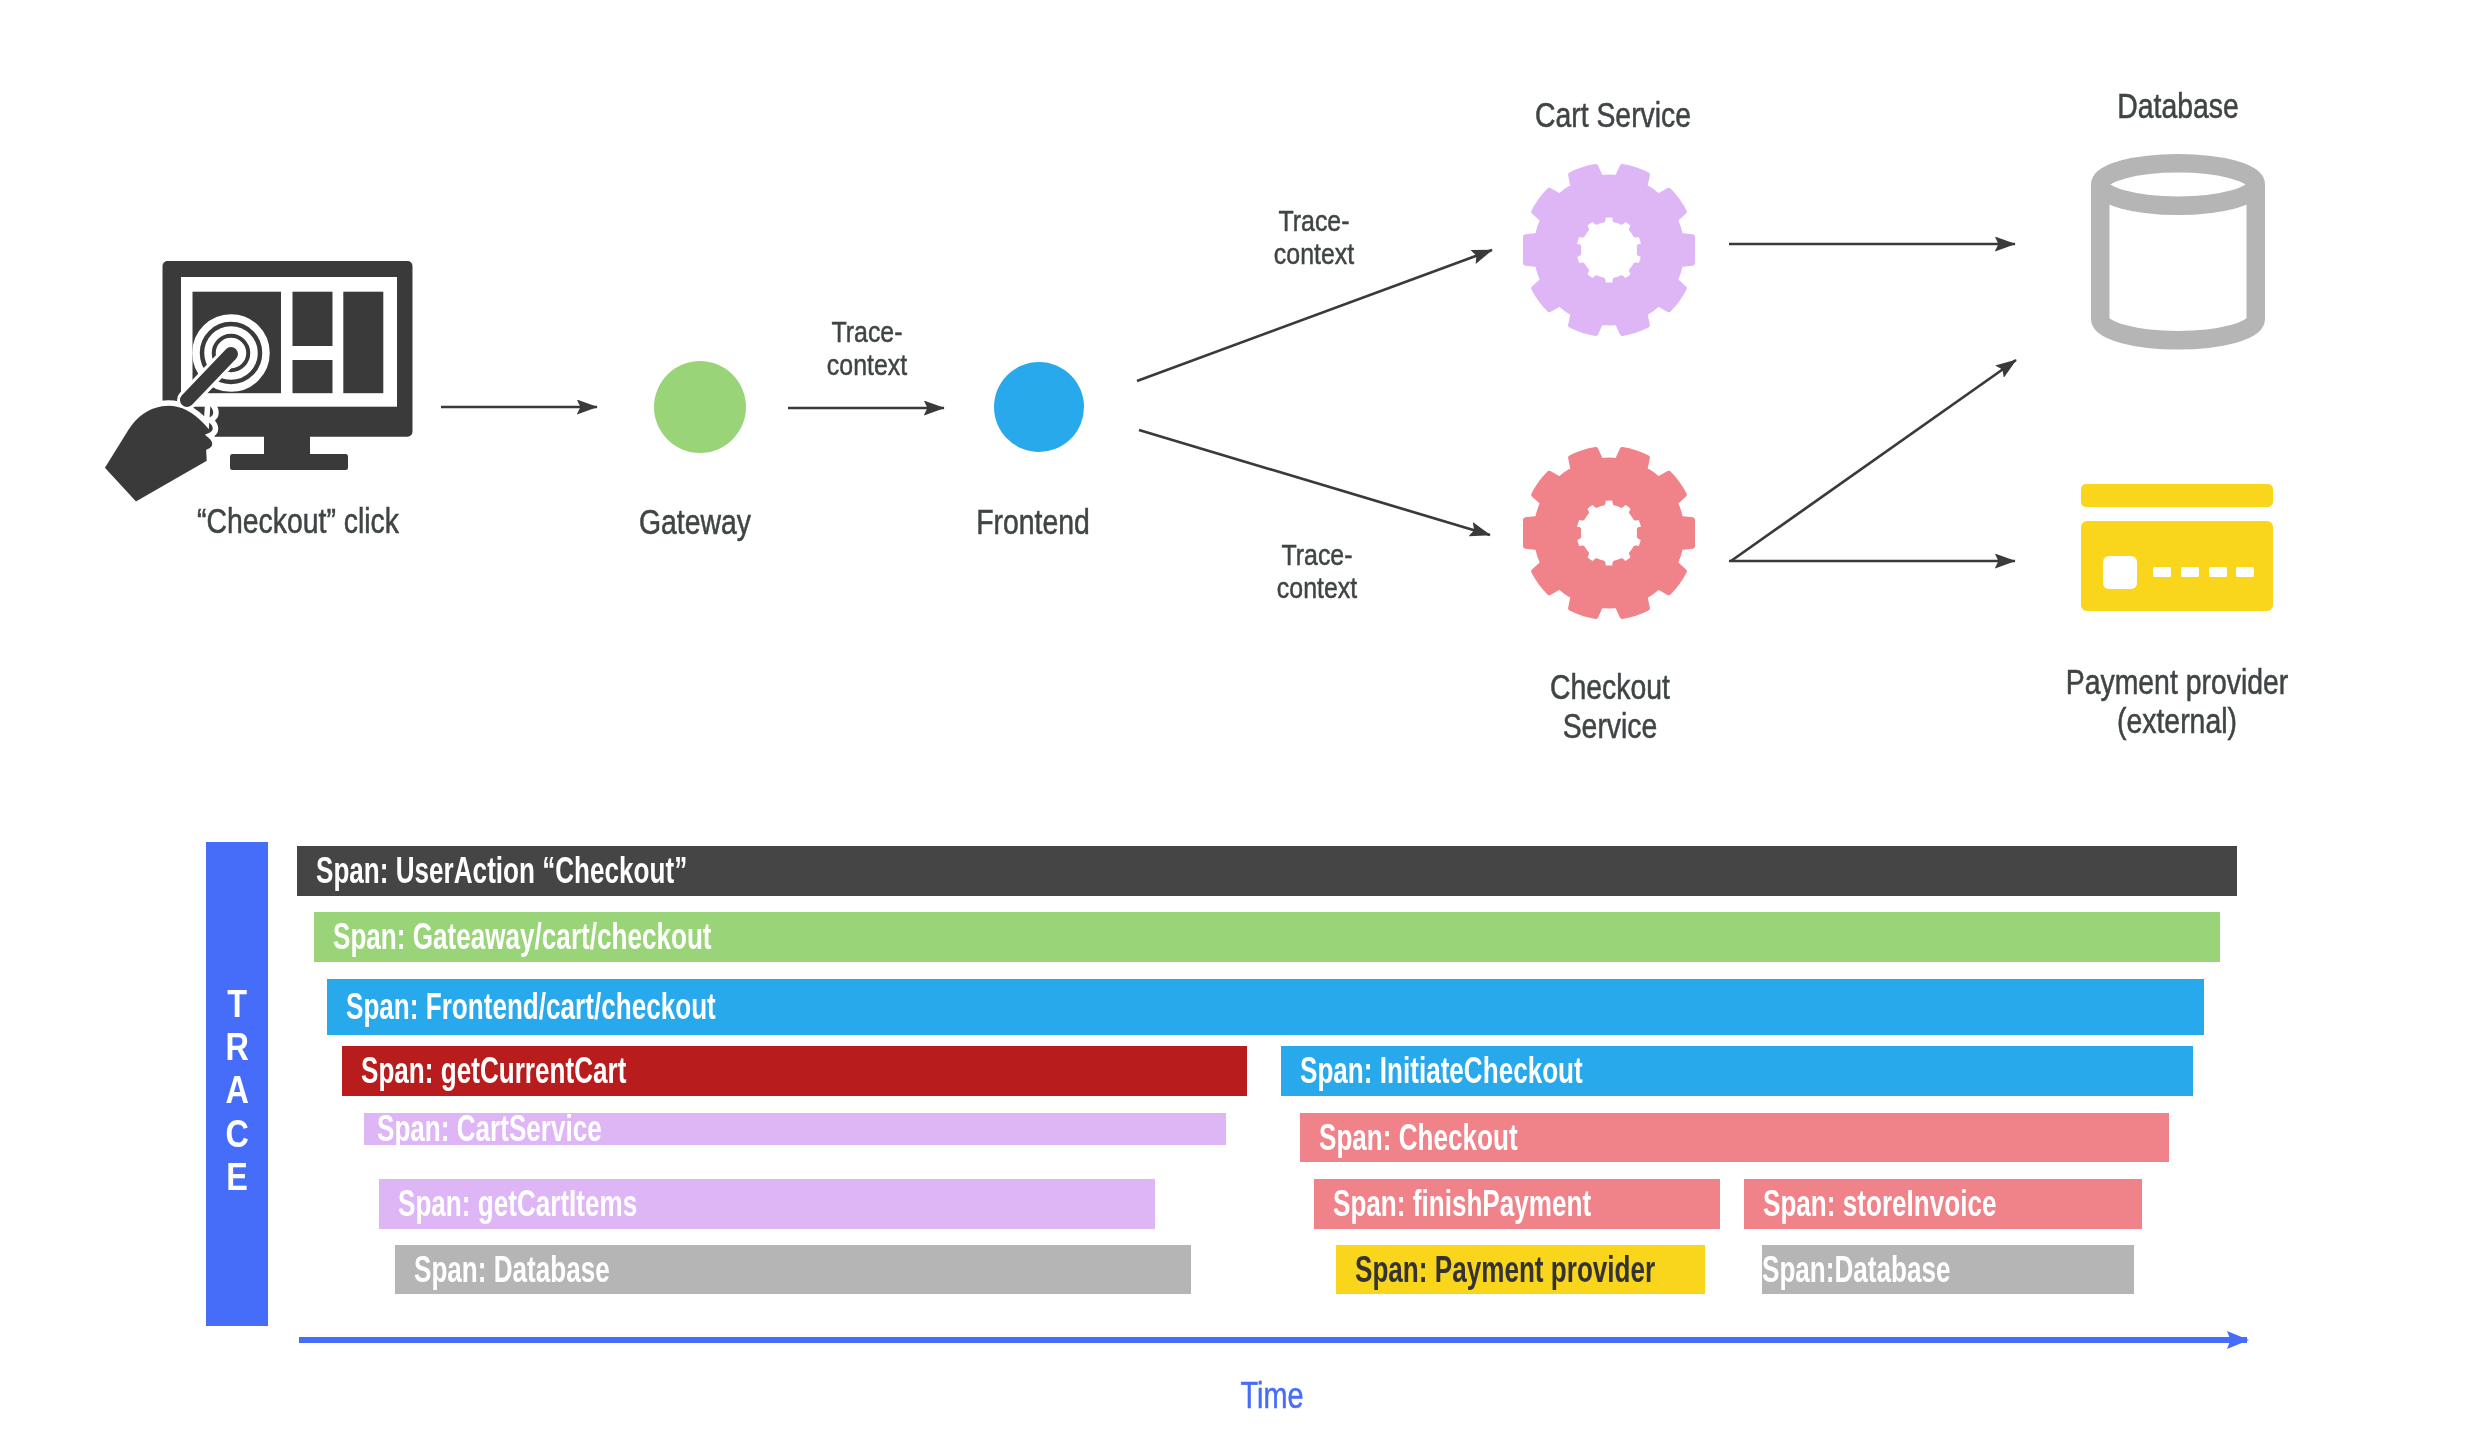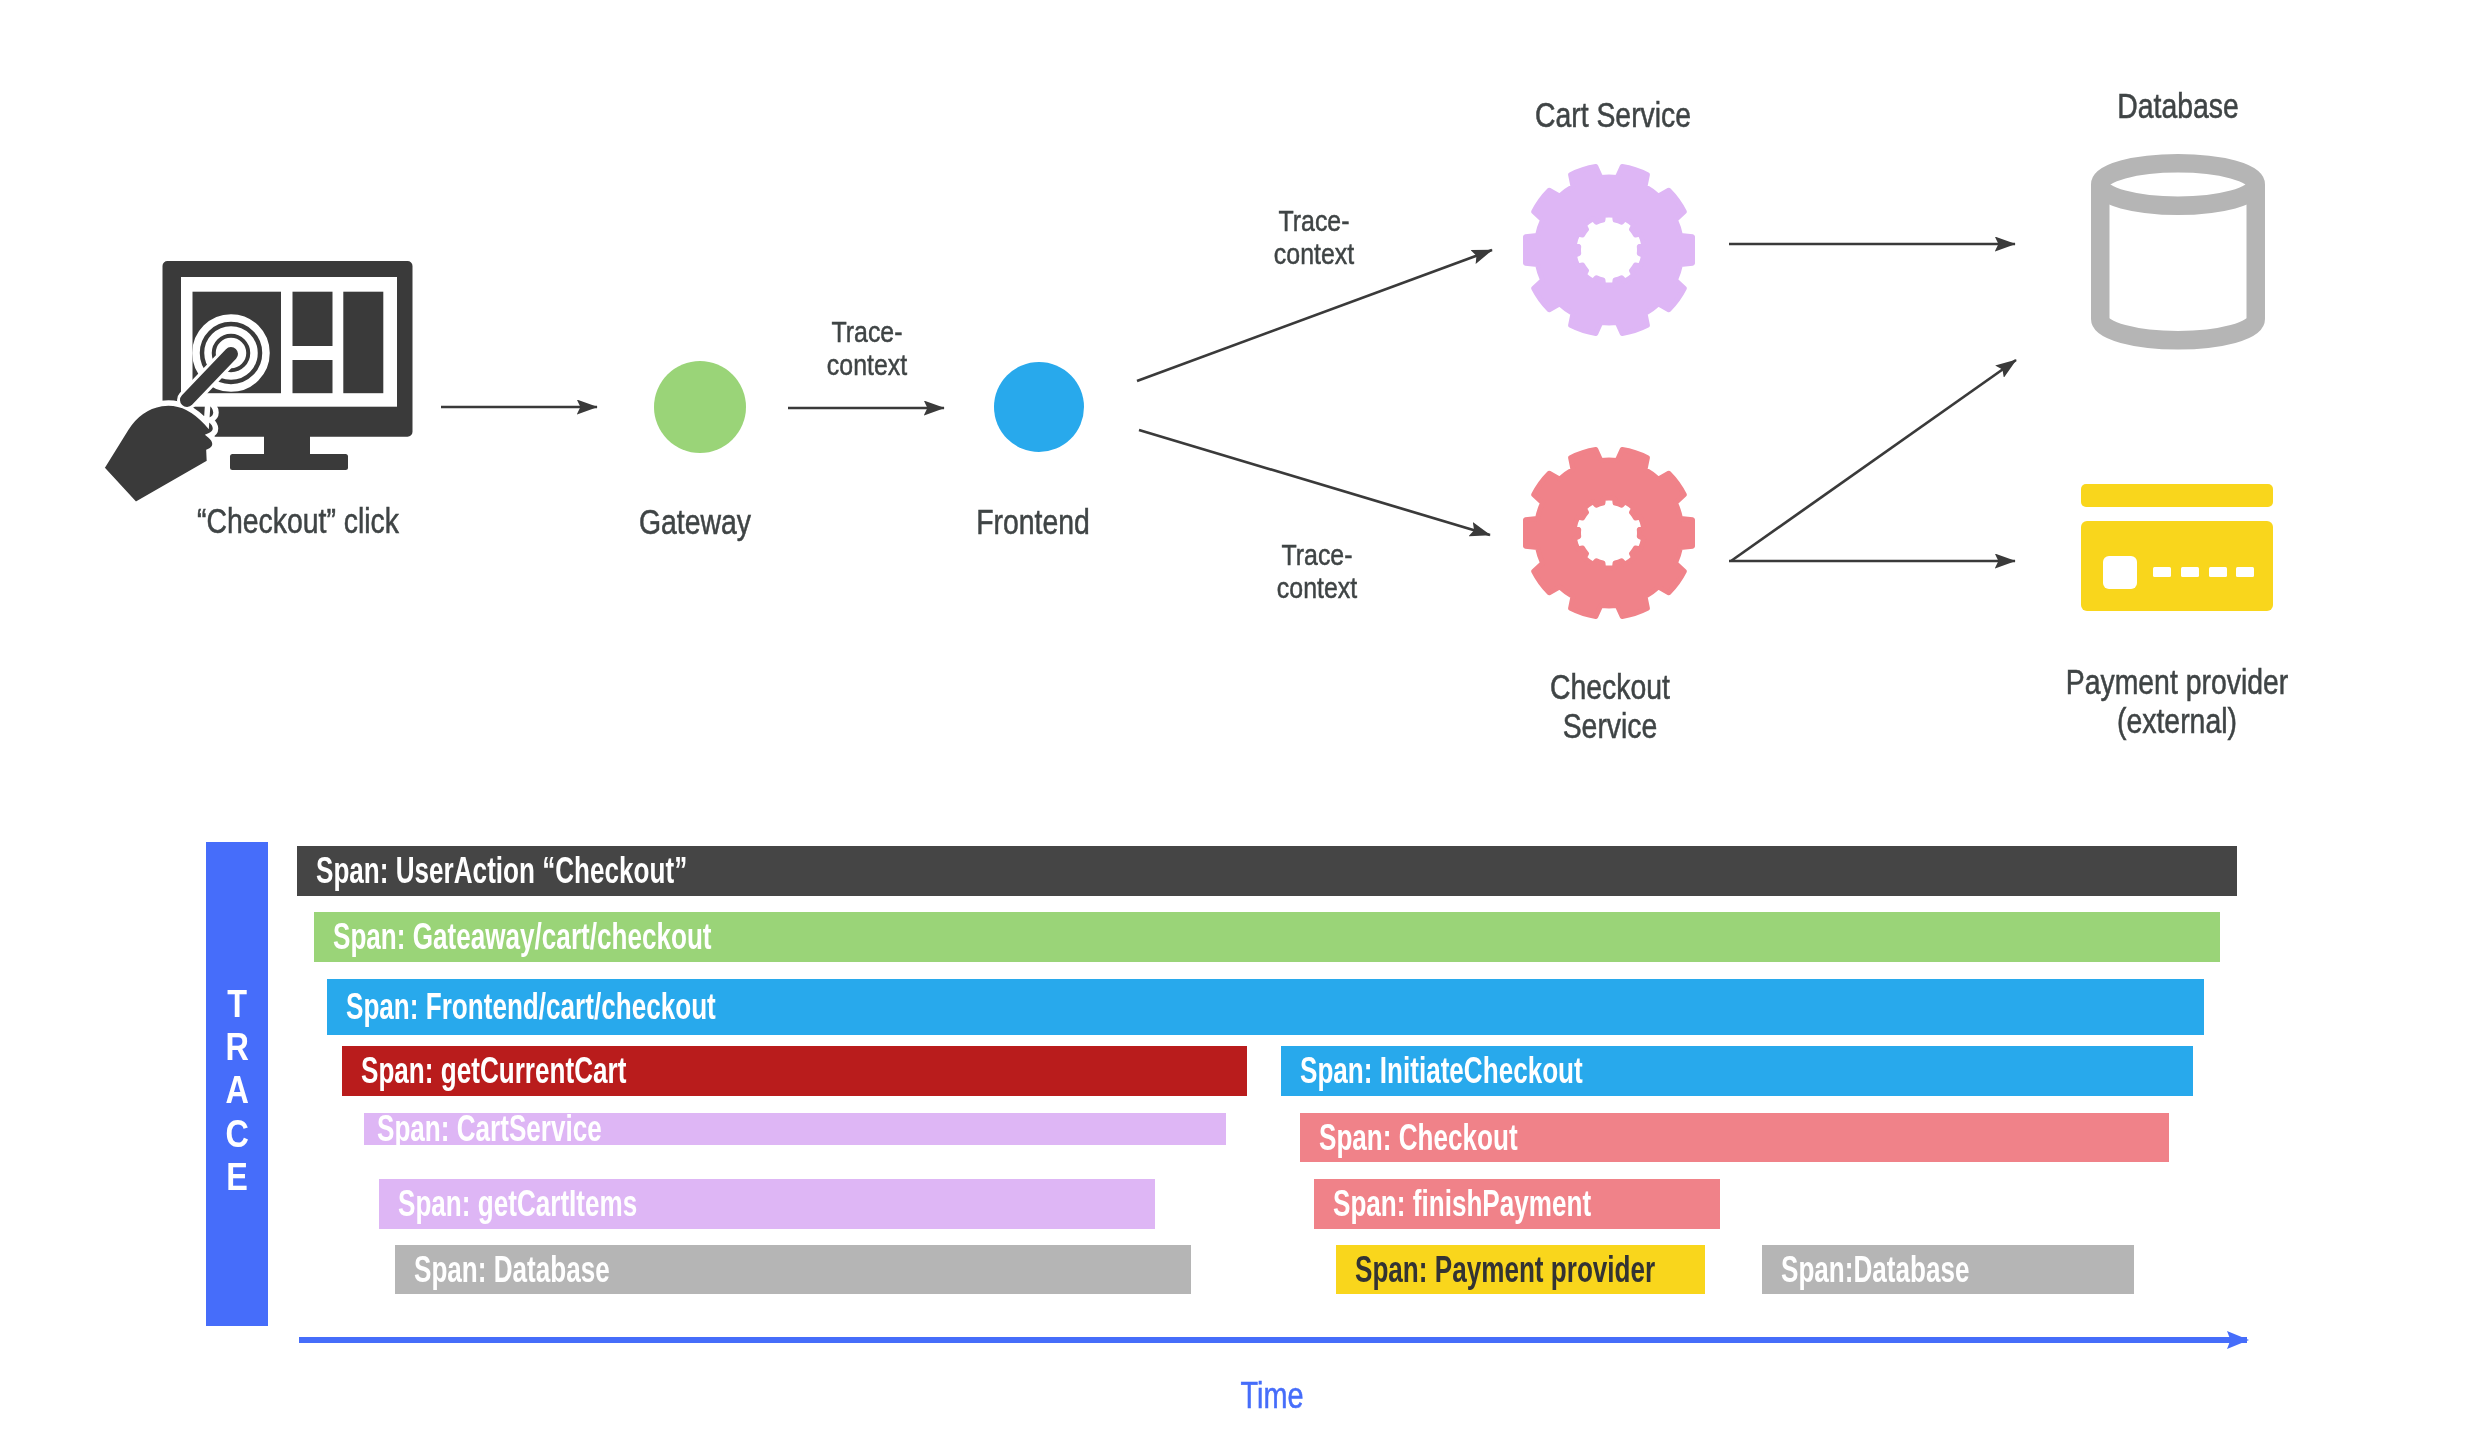--- a/index.html
+++ b/index.html
@@ -158,25 +158,28 @@
     </div>
   <div class="spanbar" style="left: 1300px; top: 1113px; width: 869px; height: 49px; padding-left: 19px; background-color: rgb(240, 130, 137); text-align: right;">
       <span style="color: rgb(255, 255, 255);">Span: Checkout</span>
     </div>
   <div class="spanbar" style="left: 379px; top: 1179px; width: 776px; height: 50px; padding-left: 19px; background-color: rgb(222, 182, 245);">
       <span style="color: rgb(255, 255, 255);">Span: getCartItems</span>
     </div>
   <div class="spanbar" style="left: 1314px; top: 1179px; width: 406px; height: 50px; padding-left: 19px; background-color: rgb(240, 130, 137);">
       <span style="color: rgb(255, 255, 255);">Span: finishPayment</span>
     </div>
+  <div class="spanbar" style="left: 1744px; top: 1179px; width: 398px; height: 50px; padding-left: 19px; background-color: rgb(240, 130, 137);">
+      <span style="color: rgb(255, 255, 255);">Span: storeInvoice</span>
+    </div>
   <div class="spanbar" style="left: 395px; top: 1245px; width: 796px; height: 49px; padding-left: 19px; background-color: rgb(181, 181, 181);">
       <span style="color: rgb(255, 255, 255);">Span: Database</span>
     </div>
   <div class="spanbar" style="left: 1336px; top: 1245px; width: 369px; height: 49px; padding-left: 19px; background-color: rgb(249, 214, 28);">
       <span style="color: rgb(51, 51, 51);">Span: Payment provider</span>
     </div>
-  <div class="spanbar" style="left: 1762px; top: 1245px; width: 372px; height: 49px; padding-left: 19px; background-color: rgb(181, 181, 181);">
+  <div class="spanbar" style="left: 1762px; top: 1245px; width: 372px; height: 49px; background-color: rgb(181, 181, 181);">
       <span style="color: rgb(255, 255, 255);">Span:Database</span>
     </div>
 
   <div class="axis-label" style="left: 1121.6px; top: 1376.1px; width: 300px; color: rgb(70, 109, 250); -webkit-text-stroke-color: rgb(70, 109, 250);">Time</div>
 
 </div>
 
 </body></html>

